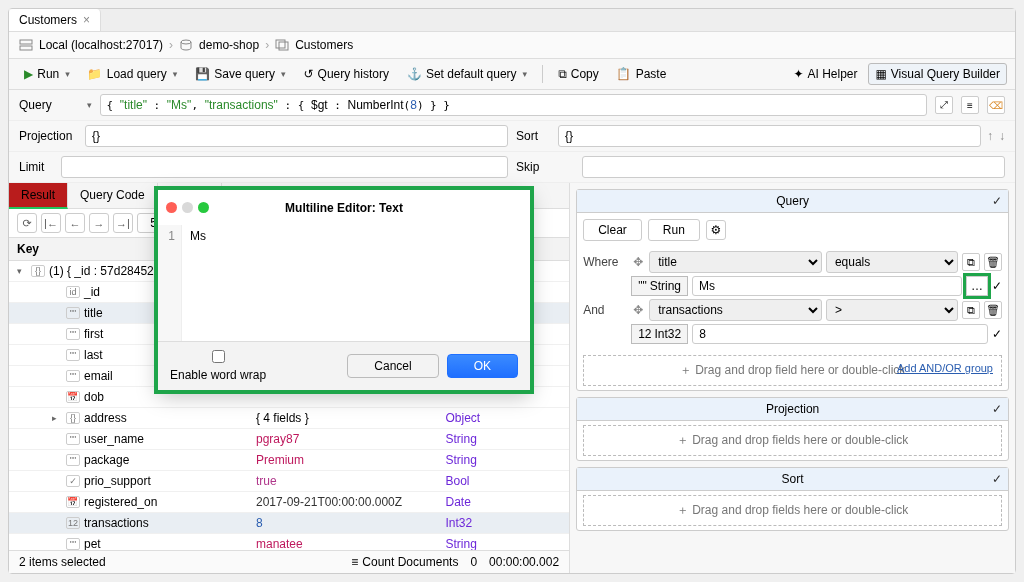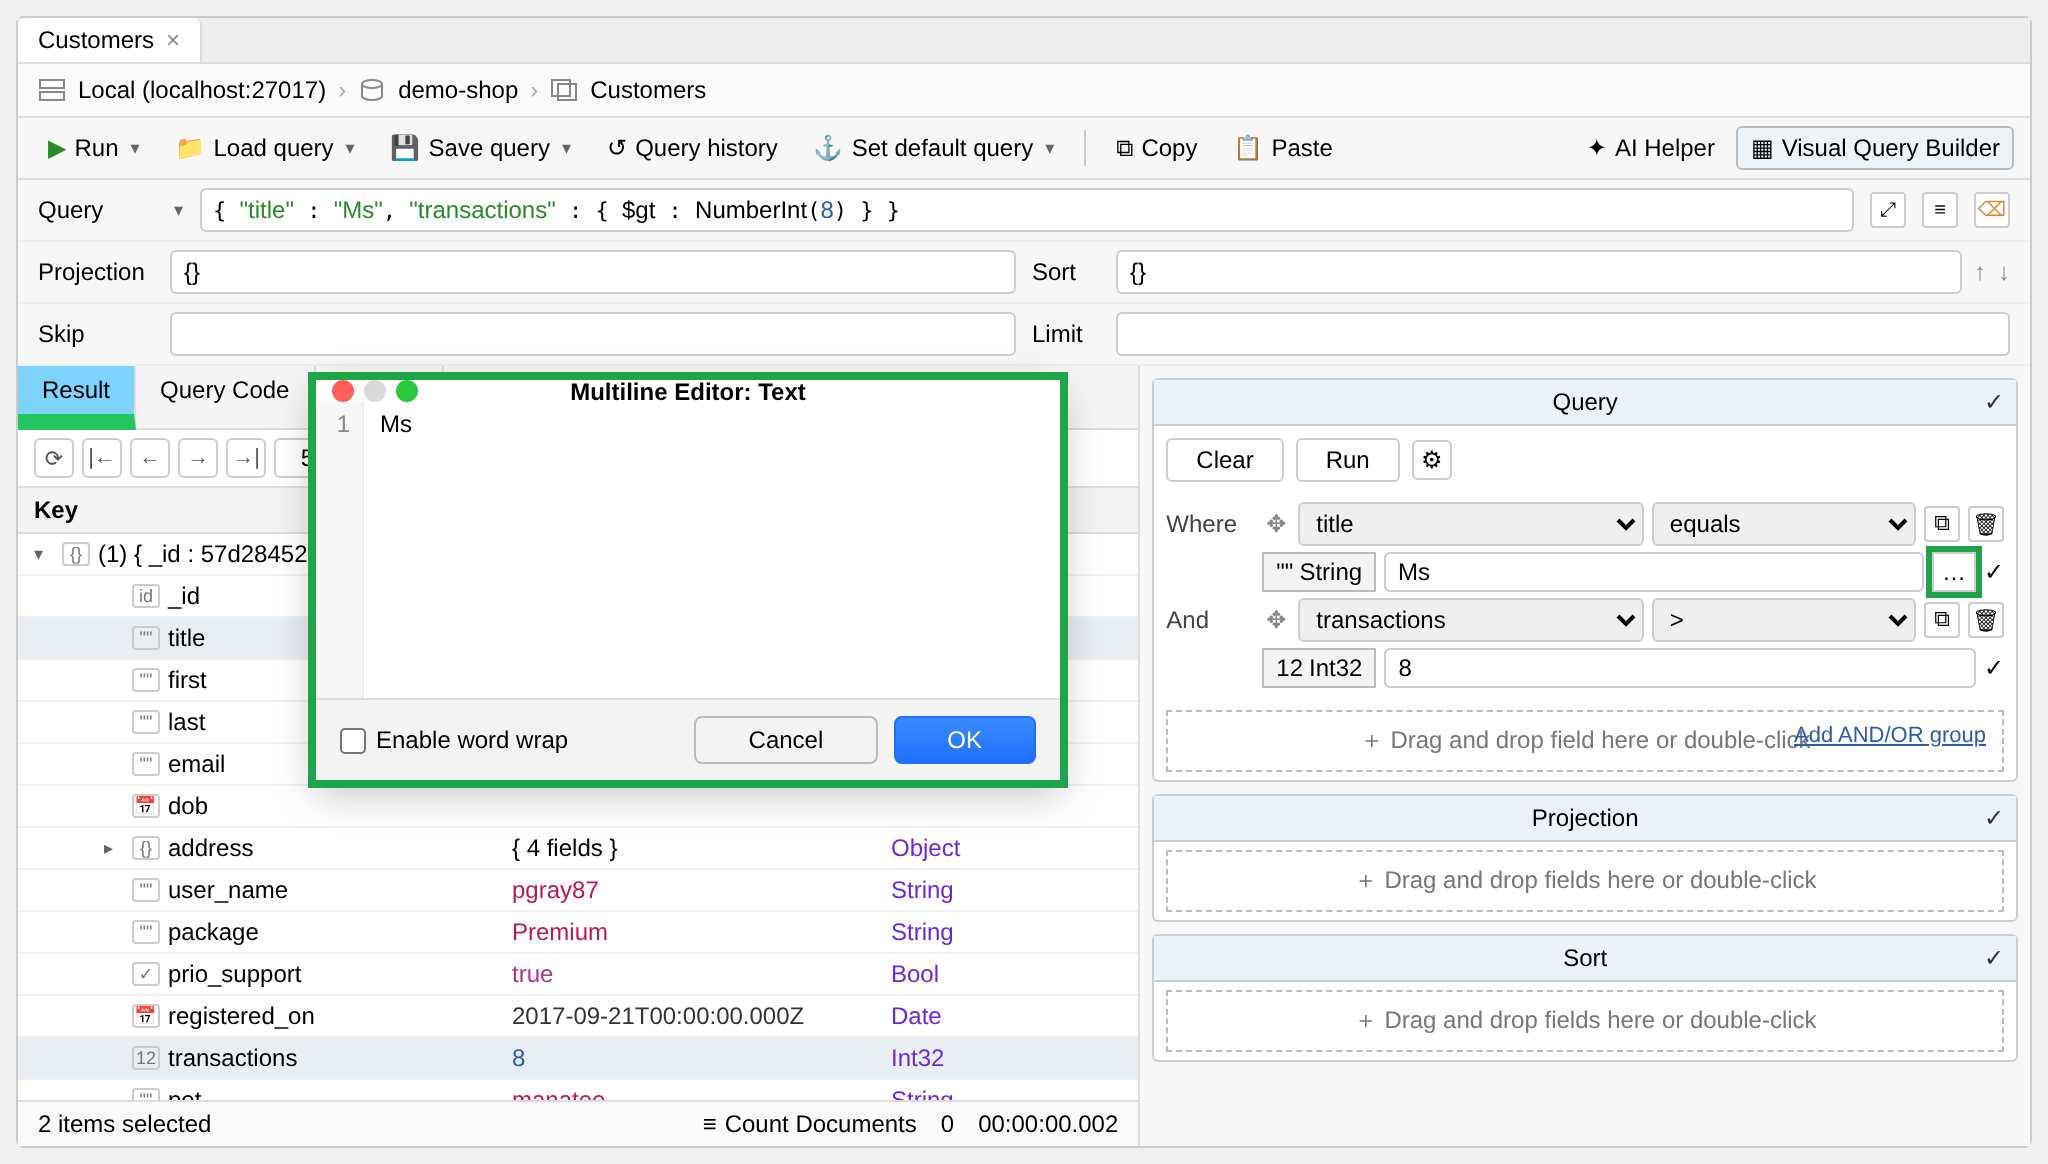--- a/index.html
+++ b/index.html
@@ -27,21 +27,21 @@
 .qrow2 .cell { flex: 1; display: flex; align-items: center; gap: 6px; }
 .qrow2 .lbl { width: 60px; }
 .qrow2 input { flex: 1; padding: 3px 6px; border: 1px solid #ccc; border-radius: 3px; background: #fff; }
 
 .body { flex: 1; display: flex; overflow: hidden; }
 .left { flex: 1.1; display: flex; flex-direction: column; border-right: 1px solid #ddd; overflow: hidden; }
 .right { flex: 0.85; display: flex; flex-direction: column; padding: 6px; background: #f7f7f7; overflow-y: auto; }
 
 .subtabs { display: flex; border-bottom: 1px solid #ddd; background: #f5f5f5; }
 .subtab { padding: 5px 12px; cursor: pointer; border-right: 1px solid #ddd; }
-.subtab.active { background: #7dd3fc; border-bottom: 8px solid #22c55e; margin-bottom: -1px; }
+.subtab.active { background: #b91c1c; border-bottom: 2px solid #22c55e; margin-bottom: -1px; }
 
 .navrow { display: flex; align-items: center; gap: 4px; padding: 4px 8px; border-bottom: 1px solid #ddd; }
 .navrow .nbtn { width: 20px; height: 20px; border: 1px solid #ccc; border-radius: 3px; display: flex; align-items: center; justify-content: center; background: #fff; cursor: pointer; font-size: 11px; color: #555; }
 .navrow input { width: 40px; text-align: center; border: 1px solid #ccc; border-radius: 3px; padding: 2px; }
 
 .gridhead { display: flex; border-bottom: 1px solid #ddd; background: #f3f3f3; font-weight: 600; }
 .gridhead .c1 { width: 220px; padding: 4px 8px; border-right: 1px solid #ddd; }
 .gridhead .c2 { flex: 1.2; padding: 4px 8px; border-right: 1px solid #ddd; }
 .gridhead .c3 { flex: 0.8; padding: 4px 8px; }
 
@@ -80,30 +80,30 @@
 .condrow select.op { flex: 0.9; }
 .condrow .rowbtn { width: 18px; height: 18px; border: 1px solid #ccc; border-radius: 2px; display: flex; align-items: center; justify-content: center; background: #fff; cursor: pointer; font-size: 11px; }
 .condrow .typebox { border: 1px solid #bbb; padding: 2px 6px; background: #f4f4f4; font-size: 11px; display: flex; gap: 3px; align-items: center; }
 .condrow input.val { flex: 1; padding: 2px 6px; border: 1px solid #ccc; border-radius: 3px; }
 .condrow .ell { width: 22px; height: 20px; outline: 3px solid #1ea54a; border: 1px solid #ccc; display:flex; align-items:center; justify-content:center; cursor:pointer; position: relative; z-index: 2; }
 .drop { border: 1px dashed #bbb; padding: 6px; text-align: center; color: #777; margin: 4px 6px; position: relative; }
 .drop a { color: #2a5db0; text-decoration: underline; position: absolute; right: 8px; top: 6px; font-size: 11px; }
 
 
 .modal { position: absolute; left: 158px; top: 190px; width: 372px; height: 200px; background: #fff; outline: 4px solid #1ea54a; box-shadow: 0 6px 20px rgba(0,0,0,.25); display: flex; flex-direction: column; z-index: 100; }
-.modal .titlebar { display: flex; align-items: center; padding: 0 8px; position: relative; }
+.modal .titlebar { display: flex; align-items: center; padding: 12px 8px; position: relative; }
 .modal .dots { display: flex; gap: 5px; }
 .modal .dot { width: 11px; height: 11px; border-radius: 50%; }
 .modal .dot.r { background: #ff5f56; } .modal .dot.y { background: #d9d9d9; } .modal .dot.g { background: #27c93f; }
 .modal .mtitle { position: absolute; left: 0; right: 0; text-align: center; font-weight: 600; pointer-events: none; }
 .modal .editor { flex: 1; display: flex; font-family: monospace; }
 .modal .gutter { width: 24px; text-align: right; padding: 4px 6px; color: #888; background: #f7f7f7; border-right: 1px solid #eee; }
 .modal .text { flex: 1; padding: 4px 8px; }
 .modal .footer { display: flex; align-items: center; gap: 8px; padding: 8px 12px; border-top: 1px solid #ddd; background: #f3f3f3; }
-.modal .chk { display: flex; align-items: center; gap: 5px; }
+.modal .chk { display: flex; align-items: center; gap: 5px; flex-direction: column; }
 .modal .chk input { width: 13px; height: 13px; }
 .modal .mbtn { padding: 4px 26px; border: 1px solid #bbb; border-radius: 4px; cursor: pointer; }
 .modal .mbtn.primary { background: linear-gradient(#3b8bff,#1f6fff); color: #fff; border-color: #1f6fff; }
 
 .qtext { flex:1; padding: 3px 6px; border: 1px solid #ccc; border-radius: 3px; background: #fff; font-family: monospace; font-size: 11px; white-space: nowrap; overflow: hidden; }
 .qk { color: #2a8a2a; } .qn { color: #2a5db0; }
 </style>
 </head>
 <body>
 
@@ -200,25 +200,25 @@
     <div class="cell">
       <span class="lbl" style="width:36px">Sort</span>
       <input value="{}" style="">
       <span style="color:#888">↑</span>
       <span style="color:#888">↓</span>
     </div>
   </div>
 
   <div class="qrow2">
     <div class="cell">
+      <span class="lbl" style="width:36px">Limit</span>
+      <input value="" style="">
+    </div>
+    <div class="cell">
       <span class="lbl">Skip</span>
-      <input value="" style="">
-    </div>
-    <div class="cell">
-      <span class="lbl" style="width:36px">Limit</span>
       <input value="" style="">
     </div>
   </div>
 
   <div class="body">
     <div class="left">
       <div class="subtabs">
         <div class="subtab active">Result</div>
         <div class="subtab">Query Code</div>
         <div class="subtab">Explain</div>

